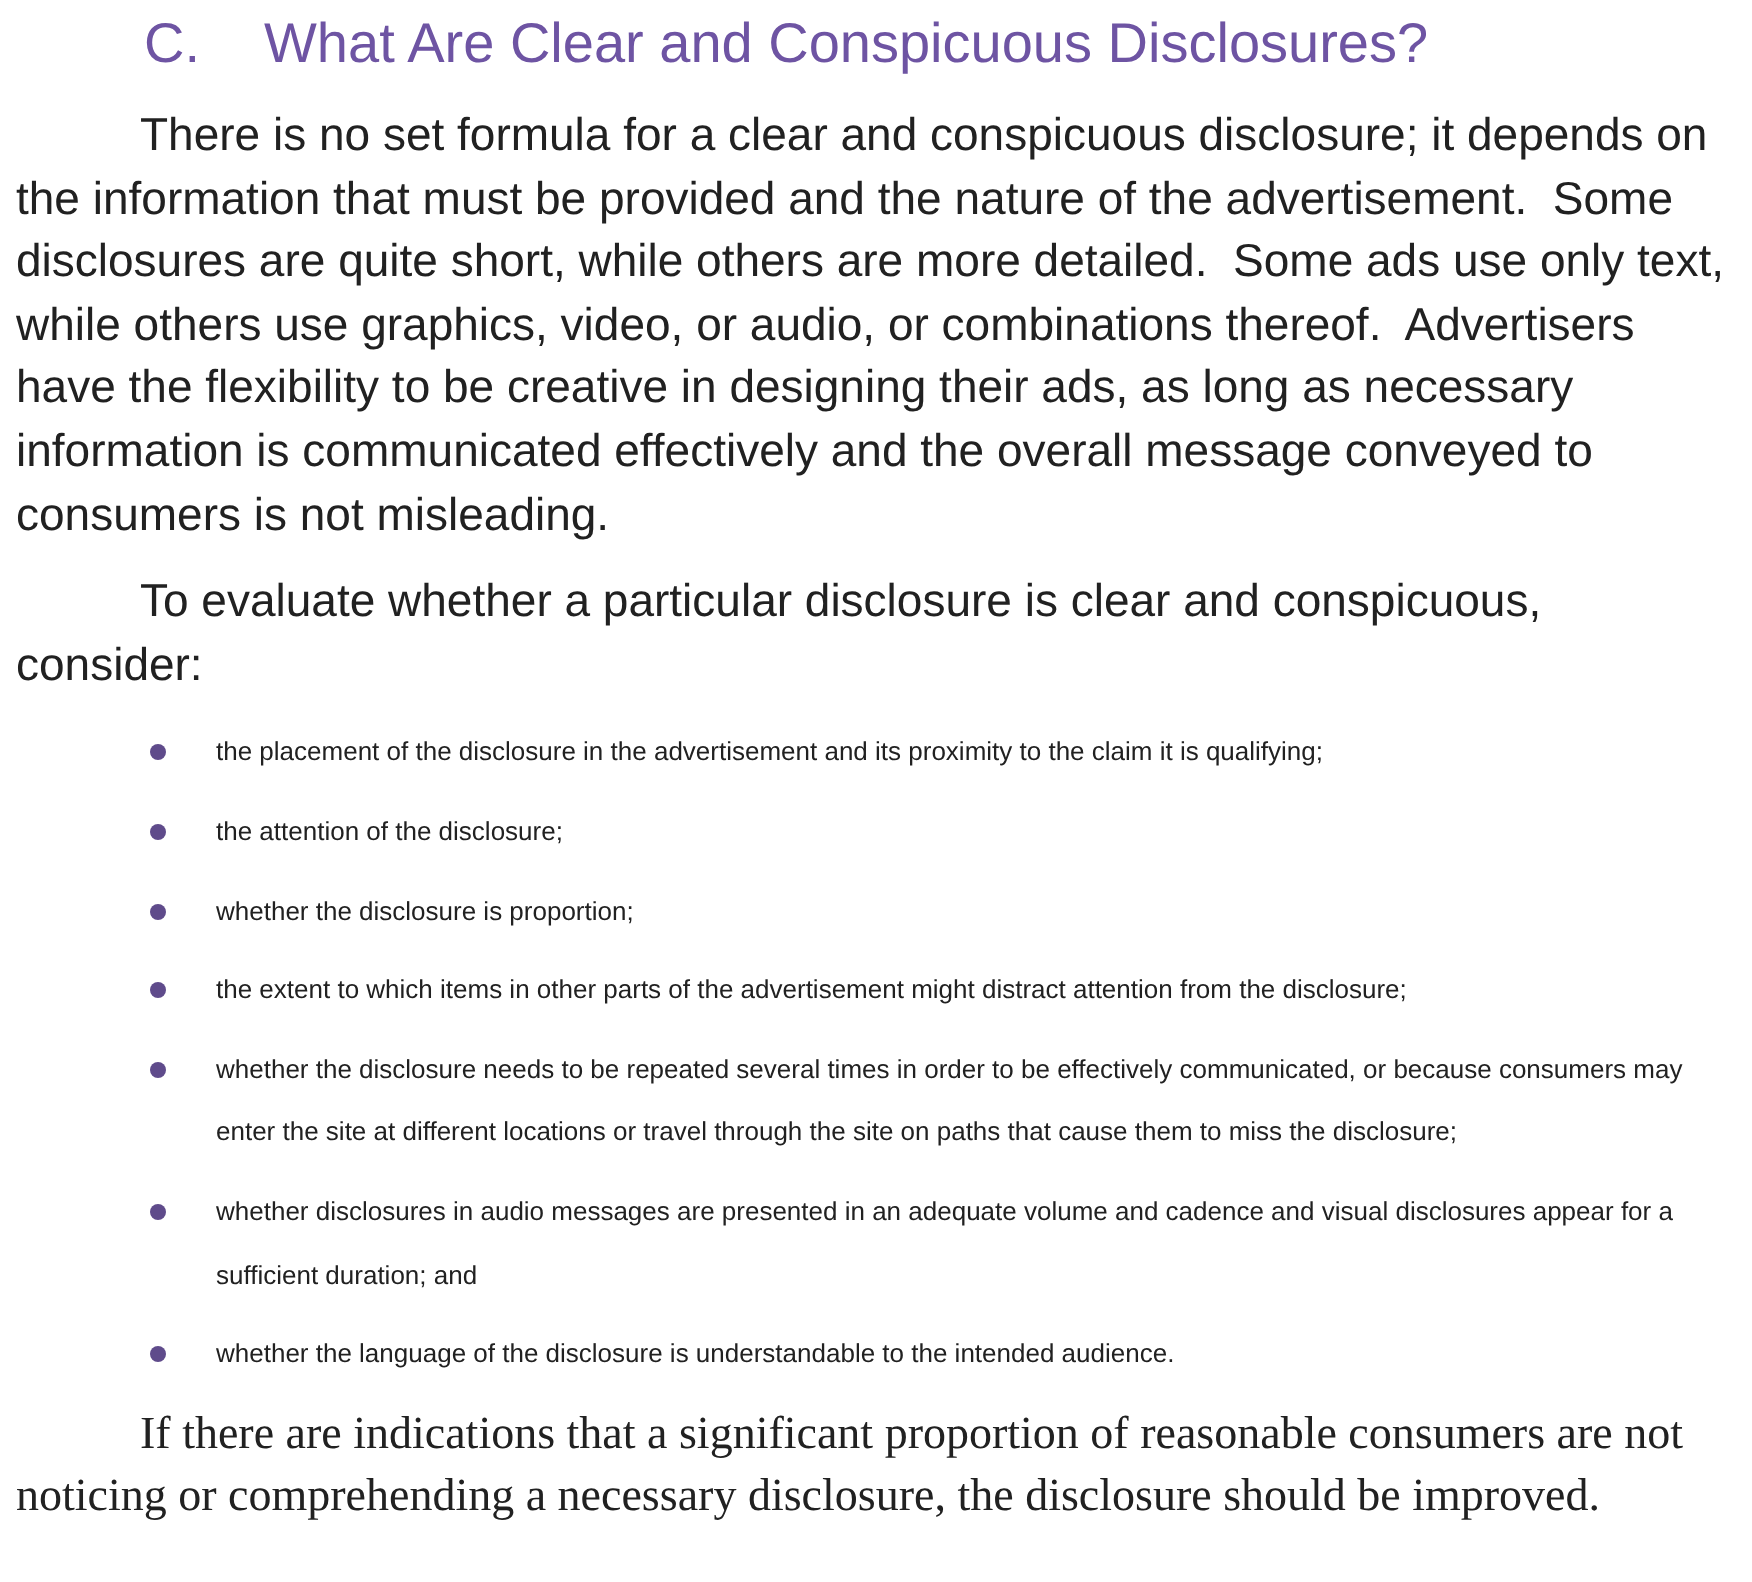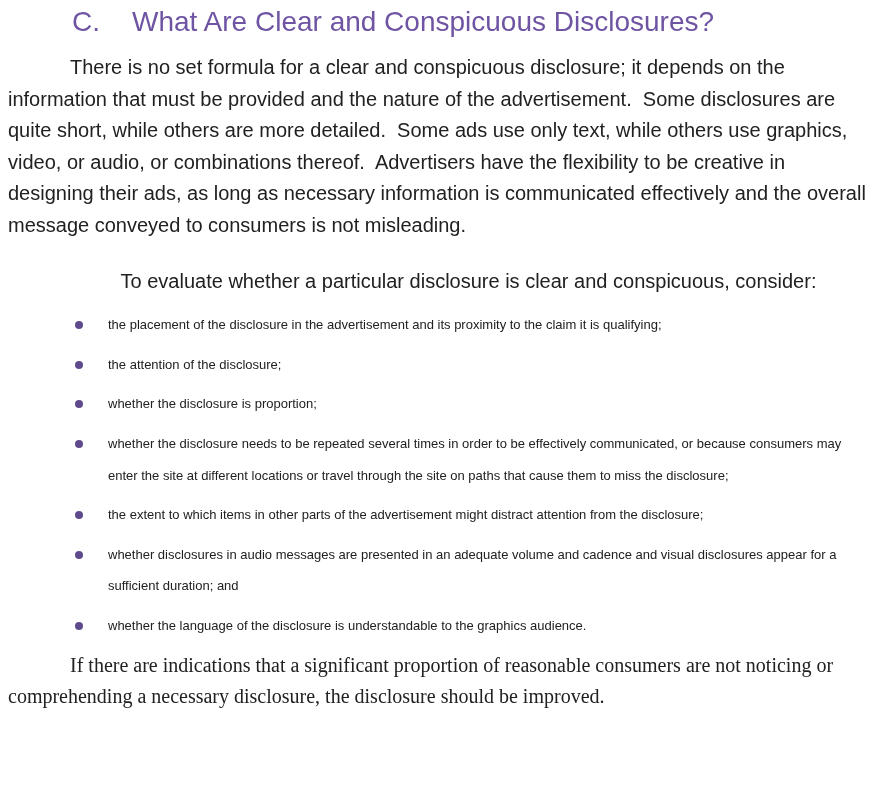--- a/index.html
+++ b/index.html
@@ -24,30 +24,29 @@
     align-items: baseline;
     gap: 32px;
     margin: 2px 0 10px 64px;
     font-size: 28px;
     line-height: 40px;
     font-weight: 400;
     color: #6E54A3;
   }
   p.body-para {
     margin: 0;
-    font-size: 20px;
+    font-size: 23px;
     line-height: 31.6px;
     white-space: pre-wrap;
   }
   p.first-indent {
     text-indent: 62px;
   }
   p.lead-in {
-    margin-top: 24px;
-    text-align: center;
+    margin-top: 12px;
   }
   ul.bullet-list {
     list-style: none;
     margin: 12px 0 0 0;
     padding: 0;
   }
   ul.bullet-list li {
     position: relative;
     margin: 0 0 8px 0;
     padding-left: 100px;
@@ -81,21 +80,21 @@
   </h1>
 
   <p class="body-para first-indent">There is no set formula for a clear and conspicuous disclosure; it depends on the information that must be provided and the nature of the advertisement.  Some disclosures are quite short, while others are more detailed.  Some ads use only text, while others use graphics, video, or audio, or combinations thereof.  Advertisers have the flexibility to be creative in designing their ads, as long as necessary information is communicated effectively and the overall message conveyed to consumers is not misleading.</p>
 
   <p class="body-para first-indent lead-in">To evaluate whether a particular disclosure is clear and conspicuous, consider:</p>
 
   <ul class="bullet-list">
     <li><span class="bullet-dot"></span><span>the placement of the disclosure in the advertisement and its proximity to the claim it is qualifying;</span></li>
     <li><span class="bullet-dot"></span><span>the attention of the disclosure;</span></li>
     <li><span class="bullet-dot"></span><span>whether the disclosure is proportion;</span></li>
+    <li><span class="bullet-dot"></span><span>the extent to which items in other parts of the advertisement might distract attention from the disclosure;</span></li>
     <li><span class="bullet-dot"></span><span>whether the disclosure needs to be repeated several times in order to be effectively communicated, or because consumers may enter the site at different locations or travel through the site on paths that cause them to miss the disclosure;</span></li>
-    <li><span class="bullet-dot"></span><span>the extent to which items in other parts of the advertisement might distract attention from the disclosure;</span></li>
     <li><span class="bullet-dot"></span><span>whether disclosures in audio messages are presented in an adequate volume and cadence and visual disclosures appear for a sufficient duration; and</span></li>
-    <li><span class="bullet-dot"></span><span>whether the language of the disclosure is understandable to the graphics audience.</span></li>
+    <li><span class="bullet-dot"></span><span>whether the language of the disclosure is understandable to the intended audience.</span></li>
   </ul>
 
   <p class="body-para first-indent closing">If there are indications that a significant proportion of reasonable consumers are not noticing or comprehending a necessary disclosure, the disclosure should be improved.</p>
 
 </div>
 
 </body></html>

